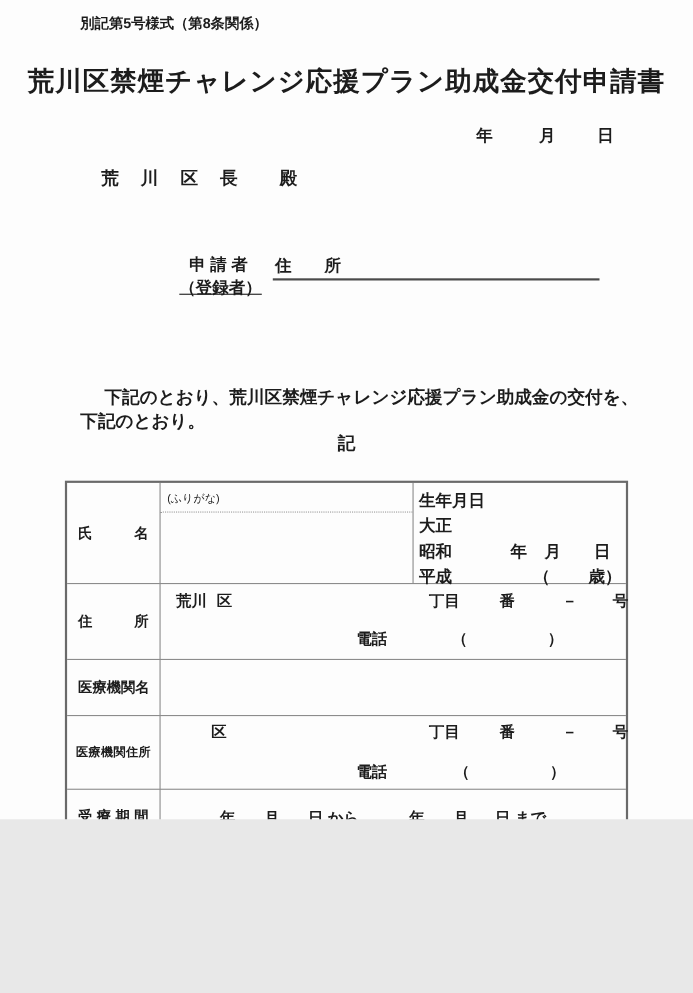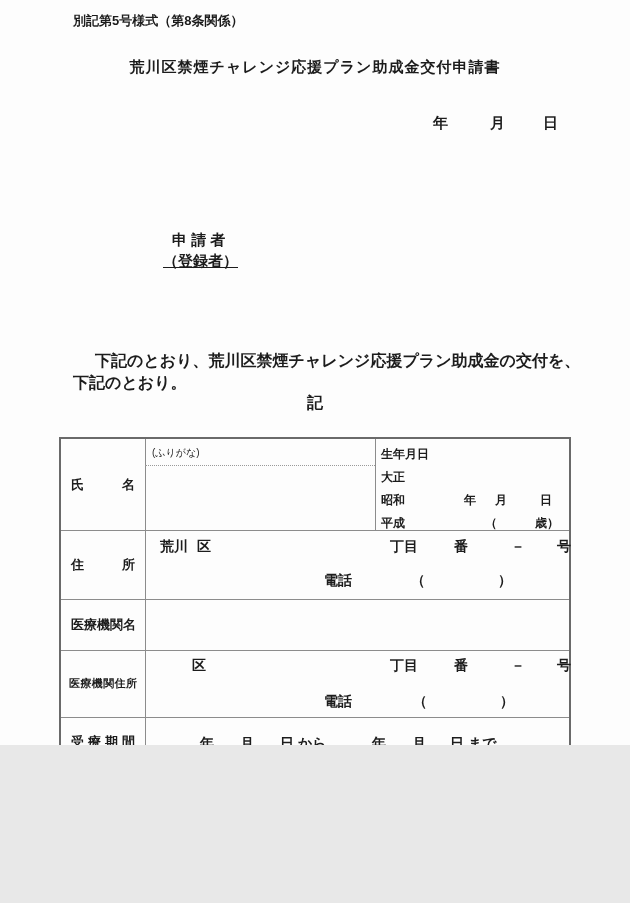--- a/index.html
+++ b/index.html
@@ -6,21 +6,21 @@
   .page{
     position:relative;width:630px;height:745px;margin:0 auto;
     background:#fdfdfd;color:#1c1c1c;overflow:hidden;
     font-family:"Liberation Sans","DejaVu Sans",sans-serif;
     font-weight:bold;
   }
   .abs{position:absolute;white-space:nowrap;}
   .f13{font-size:13px;}
   .f15{font-size:15px;}
   .f16{font-size:16px;}
-  .title{font-size:15px;letter-spacing:1px;}
+  .title{font-size:24px;letter-spacing:1px;}
   .center{left:50%;transform:translateX(-50%);}
   
   .field-line{
     position:absolute;left:248px;width:297px;height:21px;
     border-bottom:2px solid #4a4a4a;
   }
   .field-line .lbl{position:absolute;left:2px;top:0;font-size:15px;white-space:pre;}
   
   .table{
     position:absolute;left:59px;top:437px;width:512px;height:398px;
@@ -31,21 +31,21 @@
   .hline{height:1px;left:0;right:0;}
   .dotline{position:absolute;border-top:1px dotted #9a9a9a;height:0;}
   .cell-label{
     position:absolute;left:0;width:84px;box-sizing:border-box;
     display:flex;justify-content:space-between;align-items:center;
     padding:0 10px;font-size:13px;
   }
   .cell-label.small{font-size:11px;padding:0 8px;}
   .tok{position:absolute;font-size:14px;white-space:nowrap;}
   .tok.small{font-size:10px;font-weight:normal;text-align:center;}
-  .tok.f135{font-size:12px;}
+  .tok.f135{font-size:15px;}
   .yen-line{
     position:absolute;left:181px;top:358px;width:233px;height:25px;
     border-bottom:2px solid #3a3a3a;
     display:flex;align-items:flex-end;justify-content:flex-end;
     font-size:14px;padding-right:2px;box-sizing:border-box;
   }
 </style>
 </head>
 <body>
 
@@ -53,24 +53,28 @@
 
   <div class="abs f13" style="left:73px;top:12px;">別記第5号様式（第8条関係）</div>
   <div class="abs title center" style="top:58px;">荒川区禁煙チャレンジ応援プラン助成金交付申請書</div>
 
   <div>
     <span class="abs f15" style="left:433px;top:114px;">年</span>
     <span class="abs f15" style="left:490px;top:114px;">月</span>
     <span class="abs f15" style="left:543px;top:114px;">日</span>
   </div>
 
+  <div class="abs f16" style="left:92px;top:152px;letter-spacing:2px;">荒　川　区　長　　殿</div>
 
   <div class="abs f15" style="left:172px;top:231px;">申 請 者</div>
   <div class="abs f15" style="left:163px;top:252px;text-decoration:underline;">（登録者）</div>
 
+  <div class="field-line" style="top:232px;">
+    <span class="lbl">住　　所</span>
+  </div>
 
   <div class="abs f16" style="left:95px;top:351px;">下記のとおり、荒川区禁煙チャレンジ応援プラン助成金の交付を、</div>
   <div class="abs f16" style="left:73px;top:373px;">下記のとおり。</div>
   <div class="abs f16 center" style="top:393px;">記</div>
 
   <div class="table">
 
     <div class="vline" style="left:84px;top:0;height:394px;"></div>
     <div class="vline" style="left:314px;top:0;height:91px;"></div>
     <div class="hline" style="top:91px;"></div>

